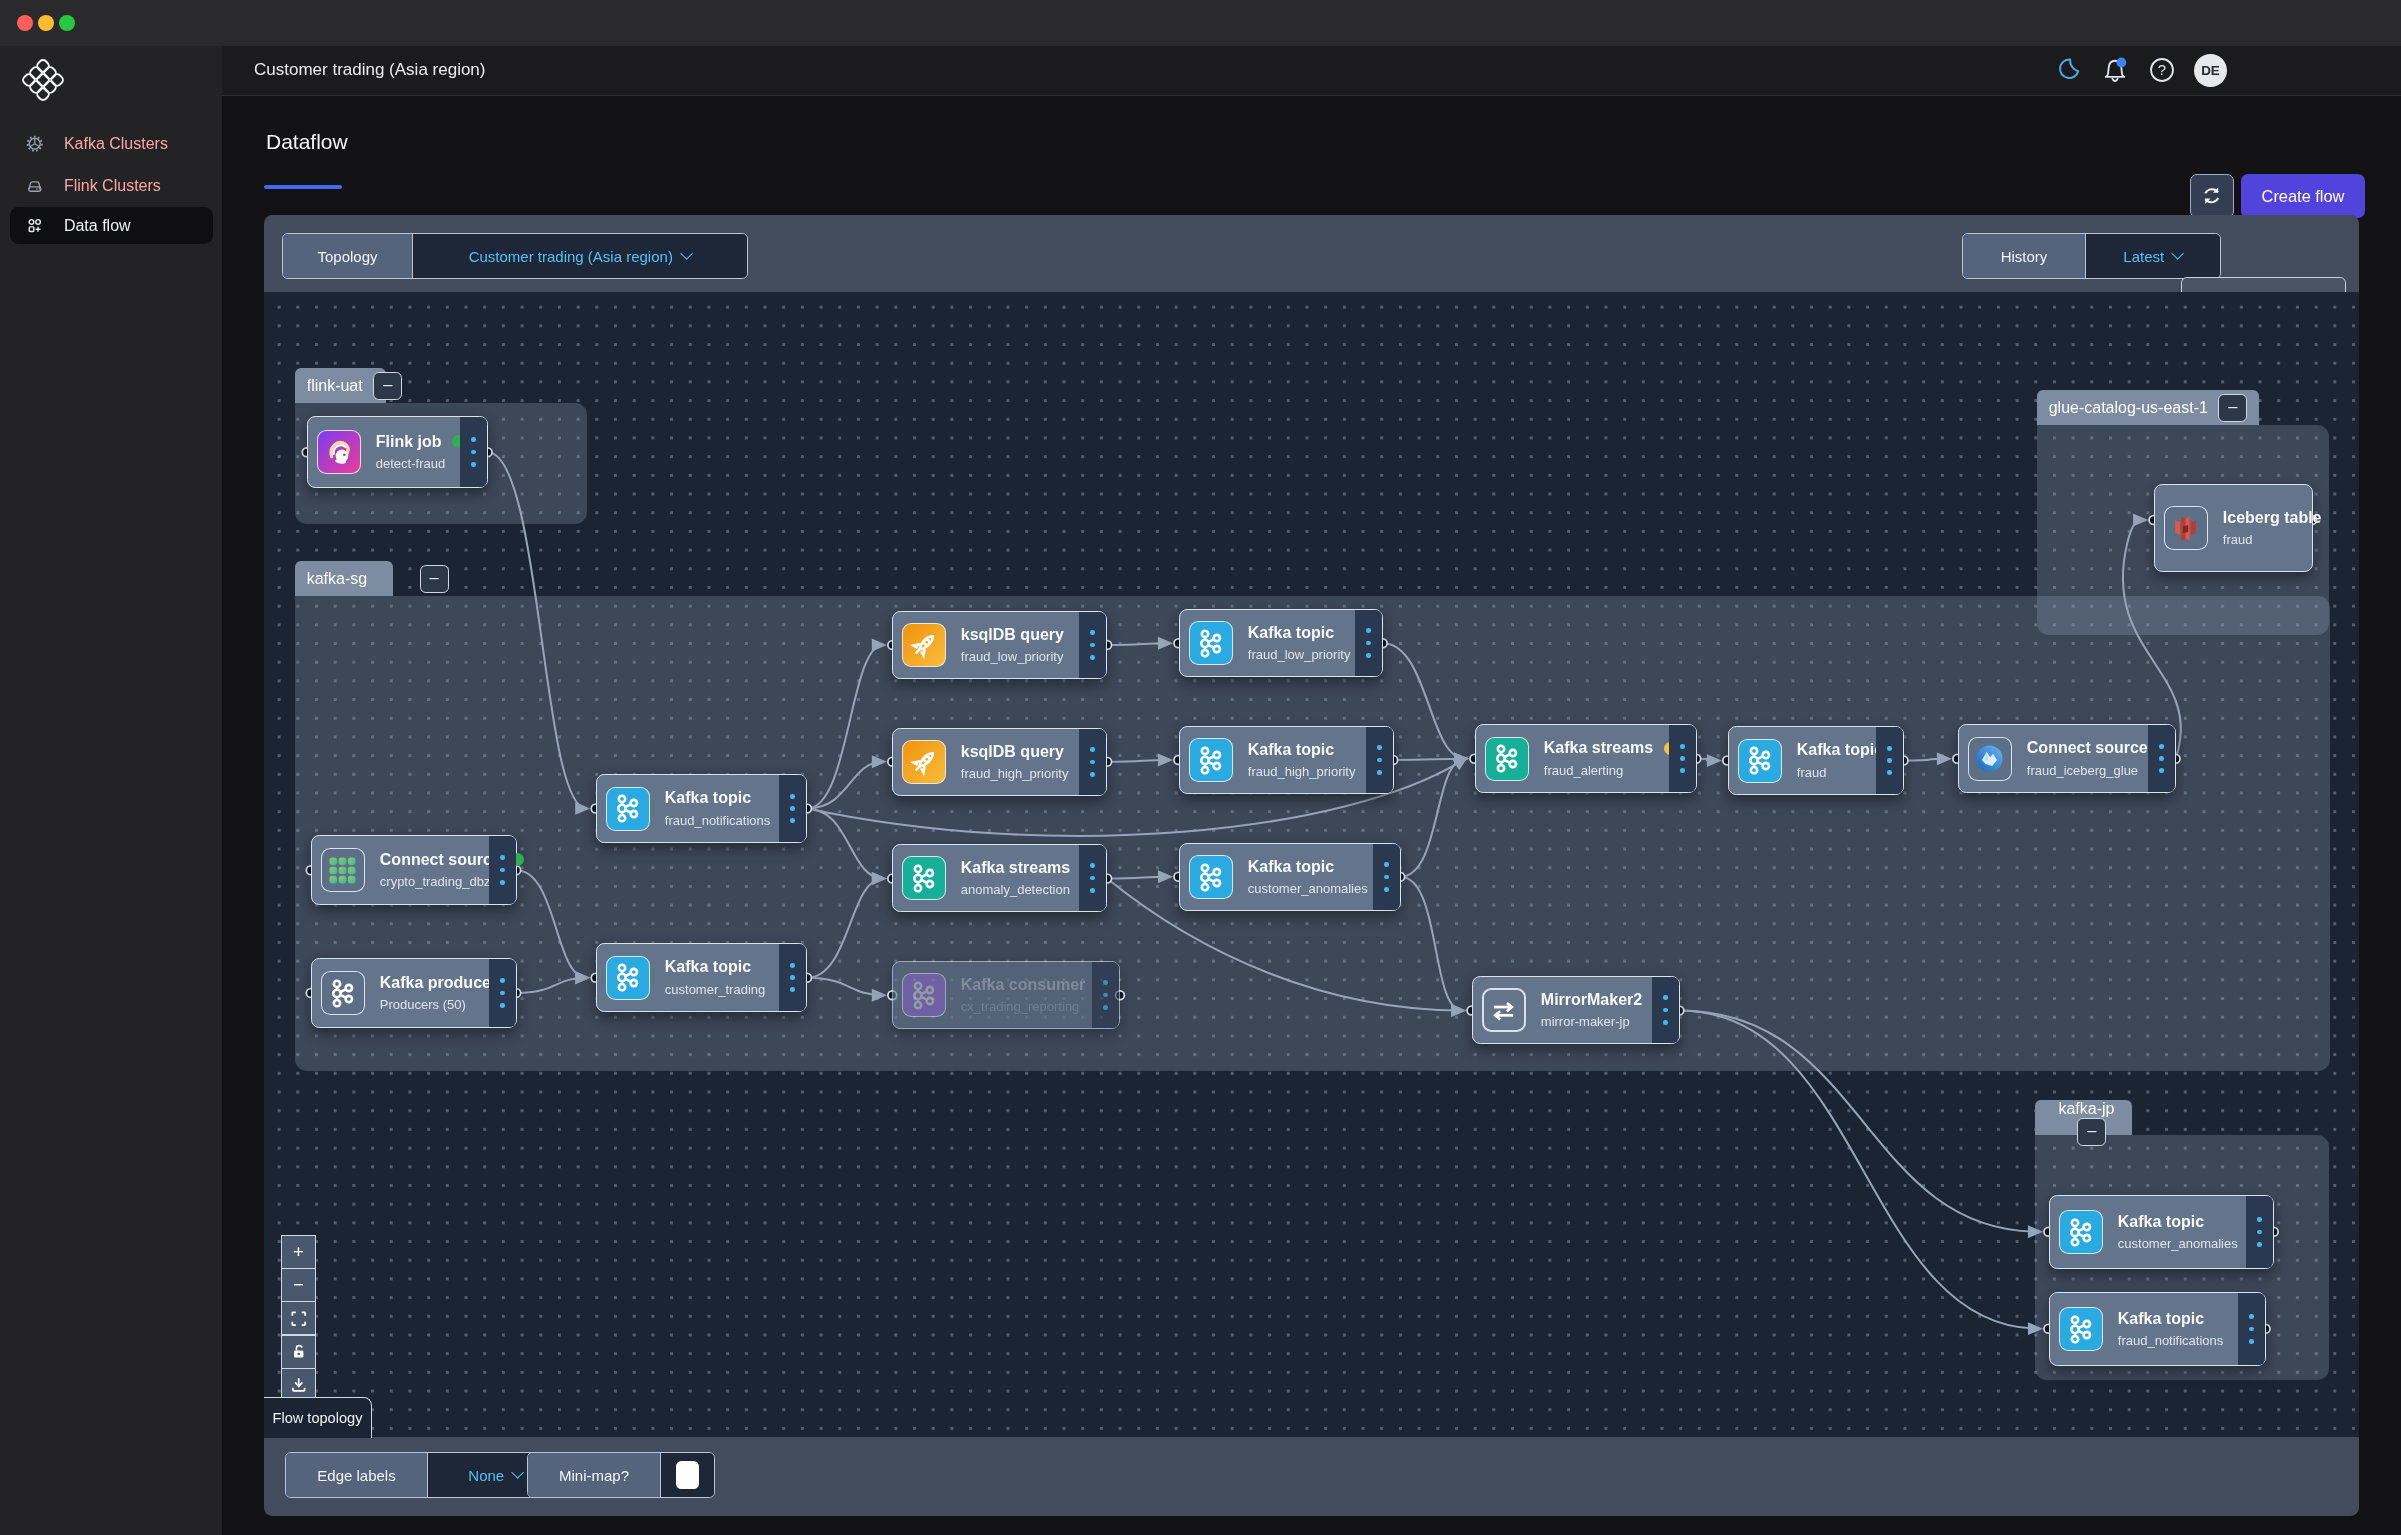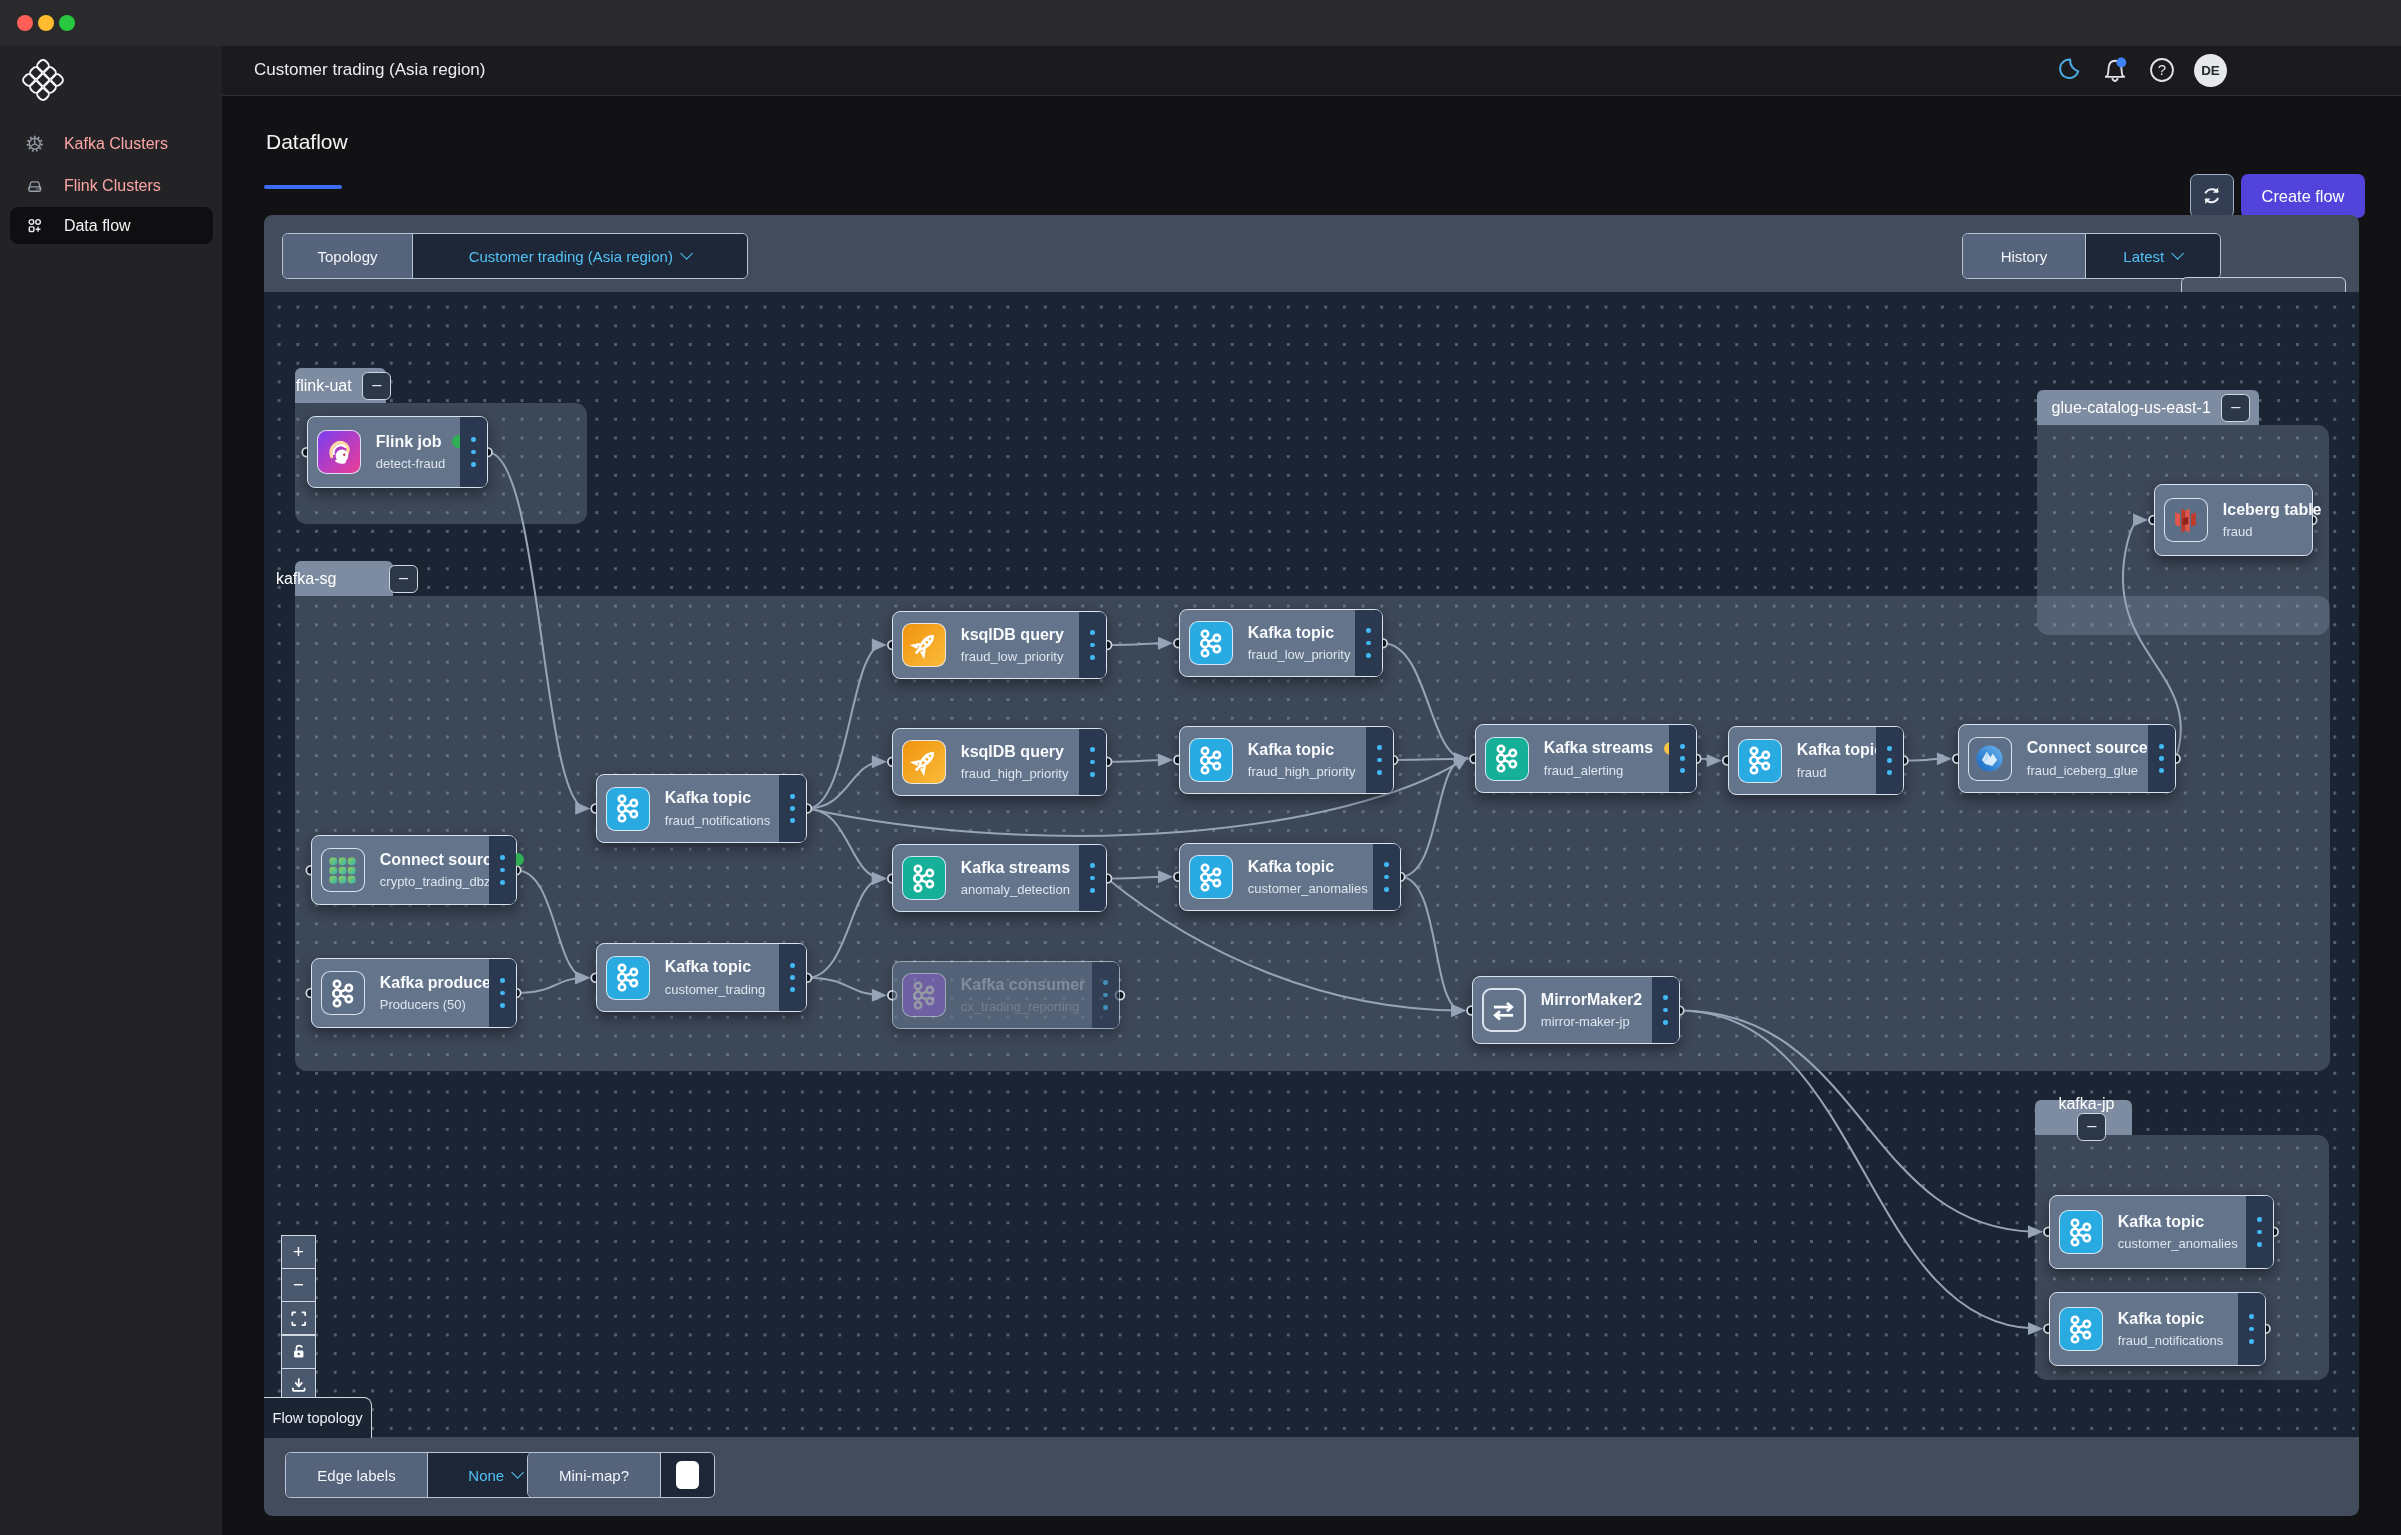--- a/index.html
+++ b/index.html
@@ -27,21 +27,21 @@
     background-image:radial-gradient(circle,rgba(151,166,188,.45) 1.5px,transparent 1.6px);
     background-size:18.7px 18.7px;background-position:5.8px 5.8px;overflow:hidden;}
   .pill{position:absolute;height:46px;display:flex;border:1.2px solid #b9c4d4;border-radius:5.8px;overflow:hidden;box-sizing:border-box;}
   .pill .seg{display:flex;align-items:center;justify-content:center;font-size:15px;padding:0 15px;white-space:nowrap;}
   .seg-label{background:#55637b;color:#f2f5f9;}
   .seg-value{background:#1d2737;color:#53c1f6;border-left:1.2px solid #b9c4d4;}
   .chev{display:inline-block;width:8.2px;height:8.2px;border-right:1.8px solid #53c1f6;border-bottom:1.8px solid #53c1f6;transform:rotate(45deg);margin-left:9.3px;margin-top:-4.7px;}
   #create-revision-btn{left:2181px;top:233px;width:165px;height:43px;background:#4a5464;border:1.2px solid #c6d0dd;border-radius:5.8px;color:#f2f5f9;font-size:15px;}
   
   .group-body{position:absolute;background:rgba(150,165,188,.27);border-radius:0 11.7px 11.7px 11.7px;}
-  .group-tab{position:absolute;background:#7e8ca2;border-radius:5.8px 5.8px 0 0;display:flex;align-items:center;padding:0 5.8px 0 11.7px;box-sizing:border-box;color:#fff;font-size:16px;white-space:nowrap;justify-content:center;}
+  .group-tab{position:absolute;background:#7e8ca2;border-radius:5.8px 5.8px 0 0;display:flex;align-items:center;padding:0 5.8px 0 11.7px;box-sizing:border-box;color:#fff;font-size:16px;white-space:nowrap;}
   .gmin{margin-left:10.5px;width:27px;height:26px;border-radius:5.8px;border:1.2px solid #cfd8e3;background:#2c3748;color:#e8eef6;font-size:16.4px;line-height:23.4px;text-align:center;flex:0 0 auto;}
   .node{position:absolute;background:#64748b;border:1.5px solid #dbe3ee;border-radius:8.2px;box-shadow:0 5.8px 13px rgba(0,0,0,.38);display:flex;align-items:center;box-sizing:border-box;}
   .node.faded{opacity:.62;}
   .nicon{width:44px;height:44px;margin-left:8.8px;border-radius:9.3px;border:1.8px solid rgba(231,238,248,.9);display:flex;align-items:center;justify-content:center;flex:0 0 auto;box-sizing:border-box;}
   .nicon svg{width:33px;height:33px;}
   .bg-topic{background:#29abe2;} .bg-streams{background:#16b099;}
   .bg-ksql{background:linear-gradient(135deg,#f0930f,#fbbc3a);}
   .bg-plain{background:#5d6e87;} .bg-consumer{background:#8f6fd1;}
   .bg-flink{background:linear-gradient(135deg,#7b3df0,#ec3d96);}
   .bg-mm{background:transparent;border-width:2px;}
@@ -696,21 +696,21 @@
               <span class="dot" style="background:#2fae53"></span>
             </div>
             <div class="nsub">mirror-maker-jp</div>
           </div>
           <div class="nstrip">
             <i></i>
             <i></i>
             <i></i>
           </div>
         </div>
-        <div class="node" style="left: 1890px; top: 192px; width: 159px; height: 72px;">
+        <div class="node" style="left: 1890px; top: 192px; width: 159px; height: 88px;">
           <div class="nicon bg-plain">
             <svg viewBox="0 0 24 24">
       <polygon points="9,3 12,5 12,19 9,21" fill="#c0392b"></polygon>
       <polygon points="12,5 15,3 15,21 12,19" fill="#e2574c"></polygon>
       <polygon points="4.5,6 8,7.5 8,16.5 4.5,15" fill="#e2574c"></polygon>
       <polygon points="19.5,6 16,7.5 16,16.5 19.5,15" fill="#c0392b"></polygon>
       <polygon points="10,10.5 14,9.5 14,14.5 10,15.5" fill="#8f2418"></polygon>
             </svg>
           </div>
           <div class="ntext">

